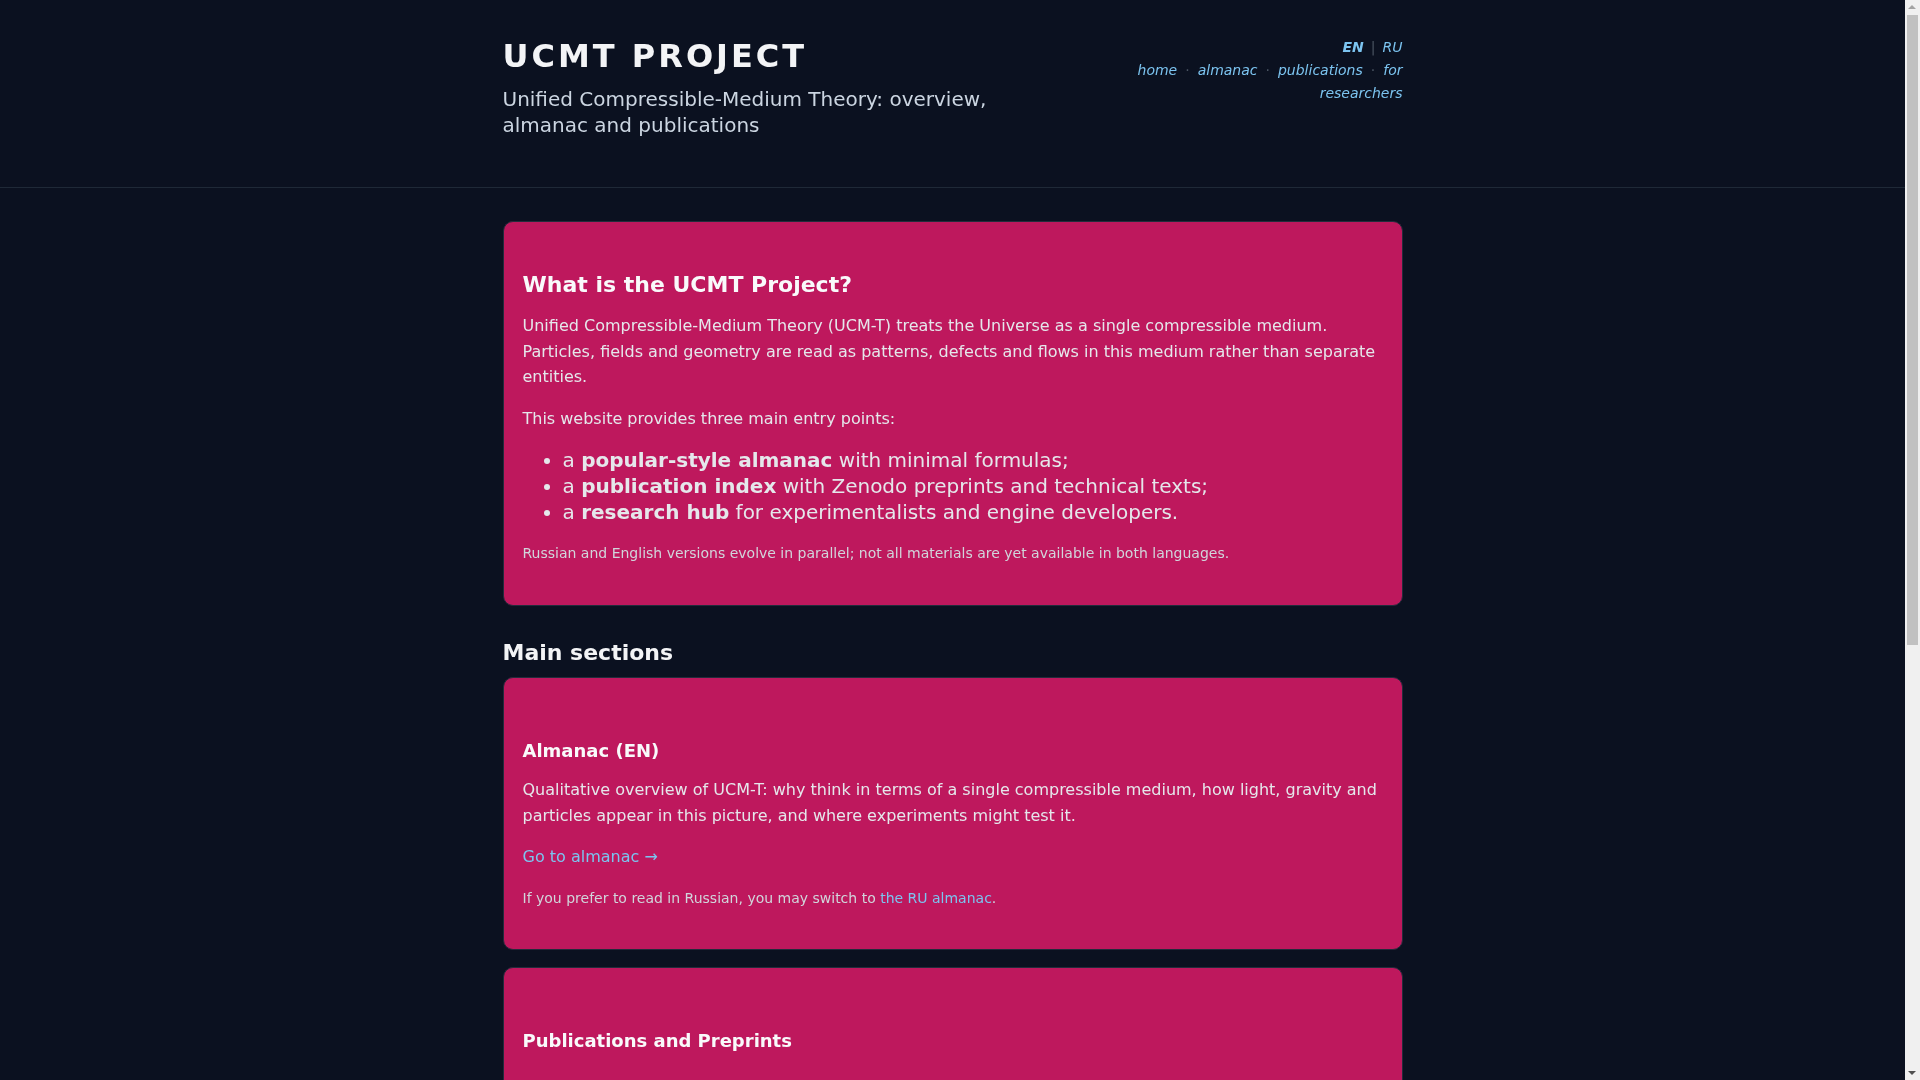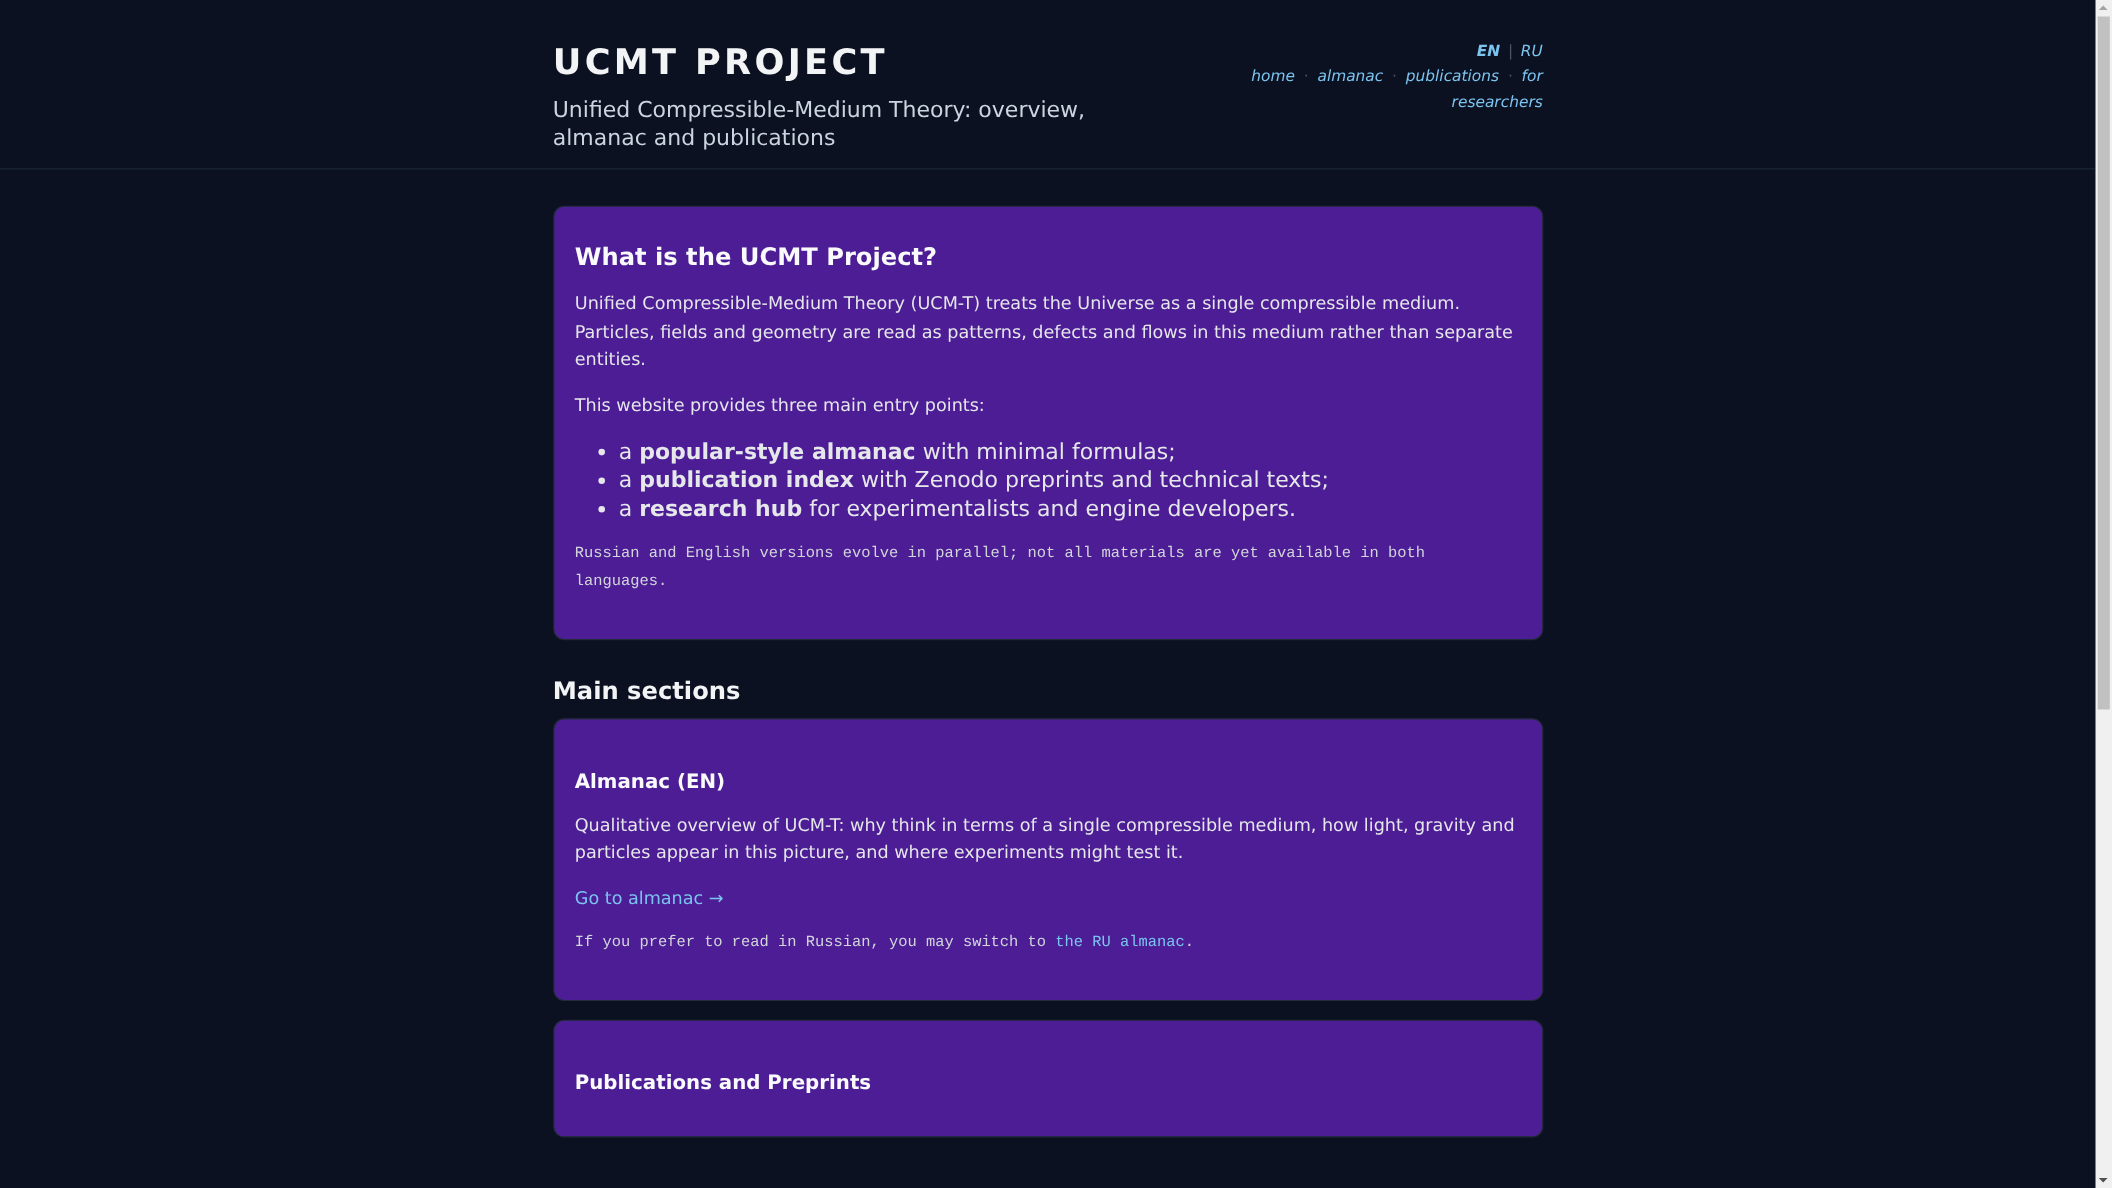--- a/index.html
+++ b/index.html
@@ -18,21 +18,21 @@
   .page {
     position: absolute;
     left: 0; top: 0;
     width: 1905px;
     height: 1080px;
     overflow: hidden;
     background: #0b1120;
   }
   header.site-header {
     border-bottom: 1px solid #1f2937;
-    height: 154px;
+    height: 188px;
     box-sizing: border-box;
   }
   .header-inner {
     width: 900px;
     margin: 0 auto;
     display: flex;
     justify-content: space-between;
     align-items: flex-start;
     padding-top: 34px;
   }
@@ -78,24 +78,24 @@
   .nav-links .dot {
     color: #4b5563;
     margin: 0 8px;
   }
   main {
     width: 900px;
     margin: 0 auto;
     padding-top: 33px;
   }
   .card {
-    background: #4c1d95;
+    background: #be185d;
     border: 1px solid #232b3b;
     border-radius: 10px;
-    padding: 20px 19px 22px 19px;
+    padding: 36px 19px 22px 19px;
     margin-bottom: 17px;
   }
   .card h2 {
     font-size: 22px;
     font-weight: bold;
     margin: 14px 0 16px 0;
     color: #f9fafb;
   }
   .card h3 {
     font-size: 18px;
@@ -111,21 +111,20 @@
   .card ul {
     margin: 0 0 16px 0;
     padding-left: 40px;
     font-size: 20px;
     line-height: 26px;
   }
   .card .note {
     font-size: 14px;
     color: #d1d5db;
     margin-top: 12px;
-    font-family: Liberation Mono, monospace;
   }
   .card a {
     color: #7cc4f0;
     text-decoration: none;
   }
   .section-title {
     font-size: 22px;
     font-weight: bold;
     color: #f3f4f6;
     margin: 34px 0 12px 0;

